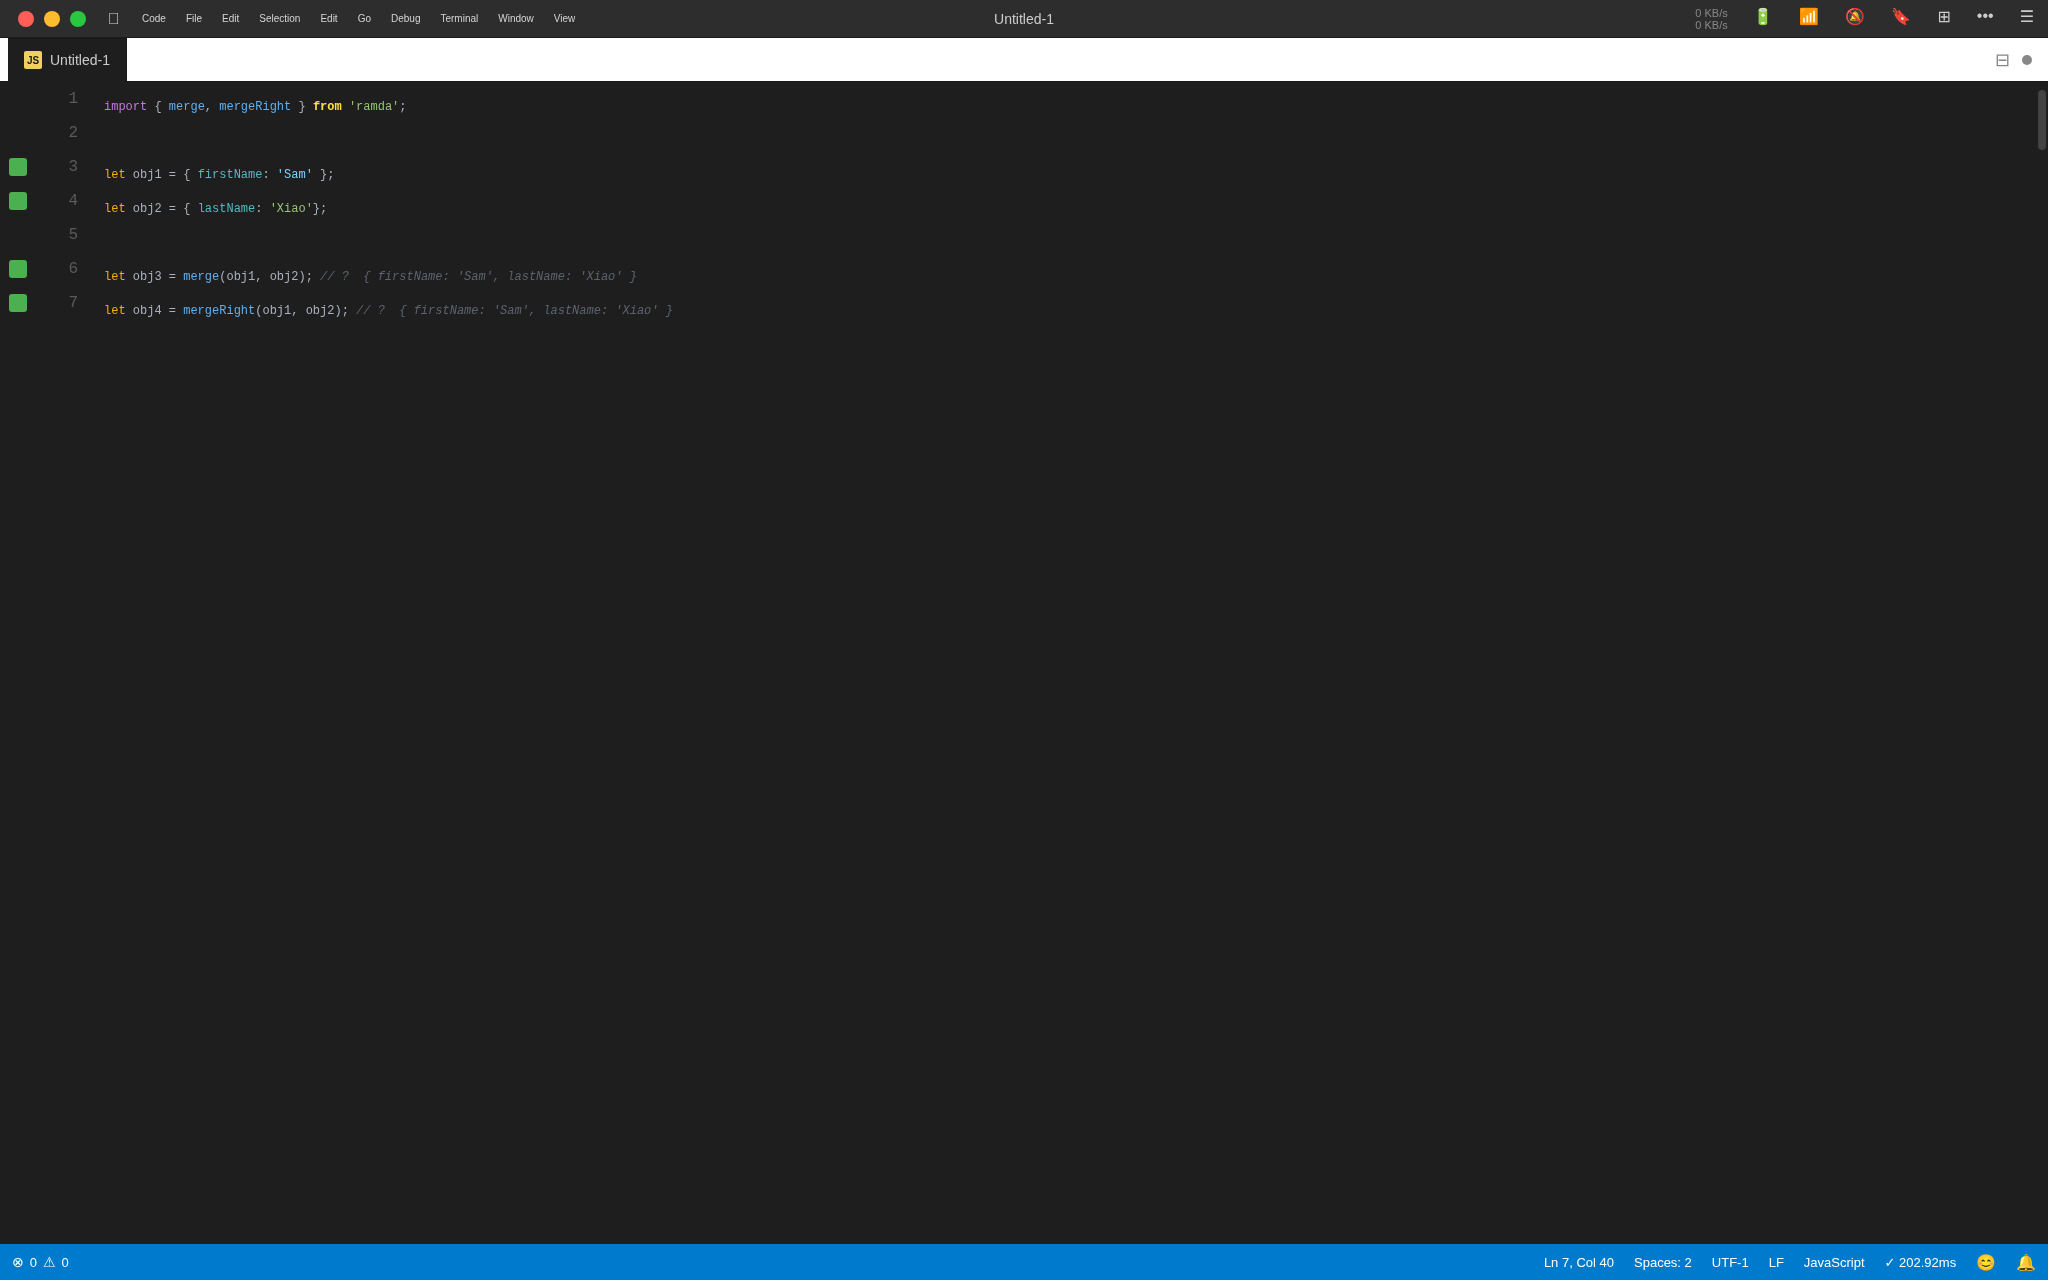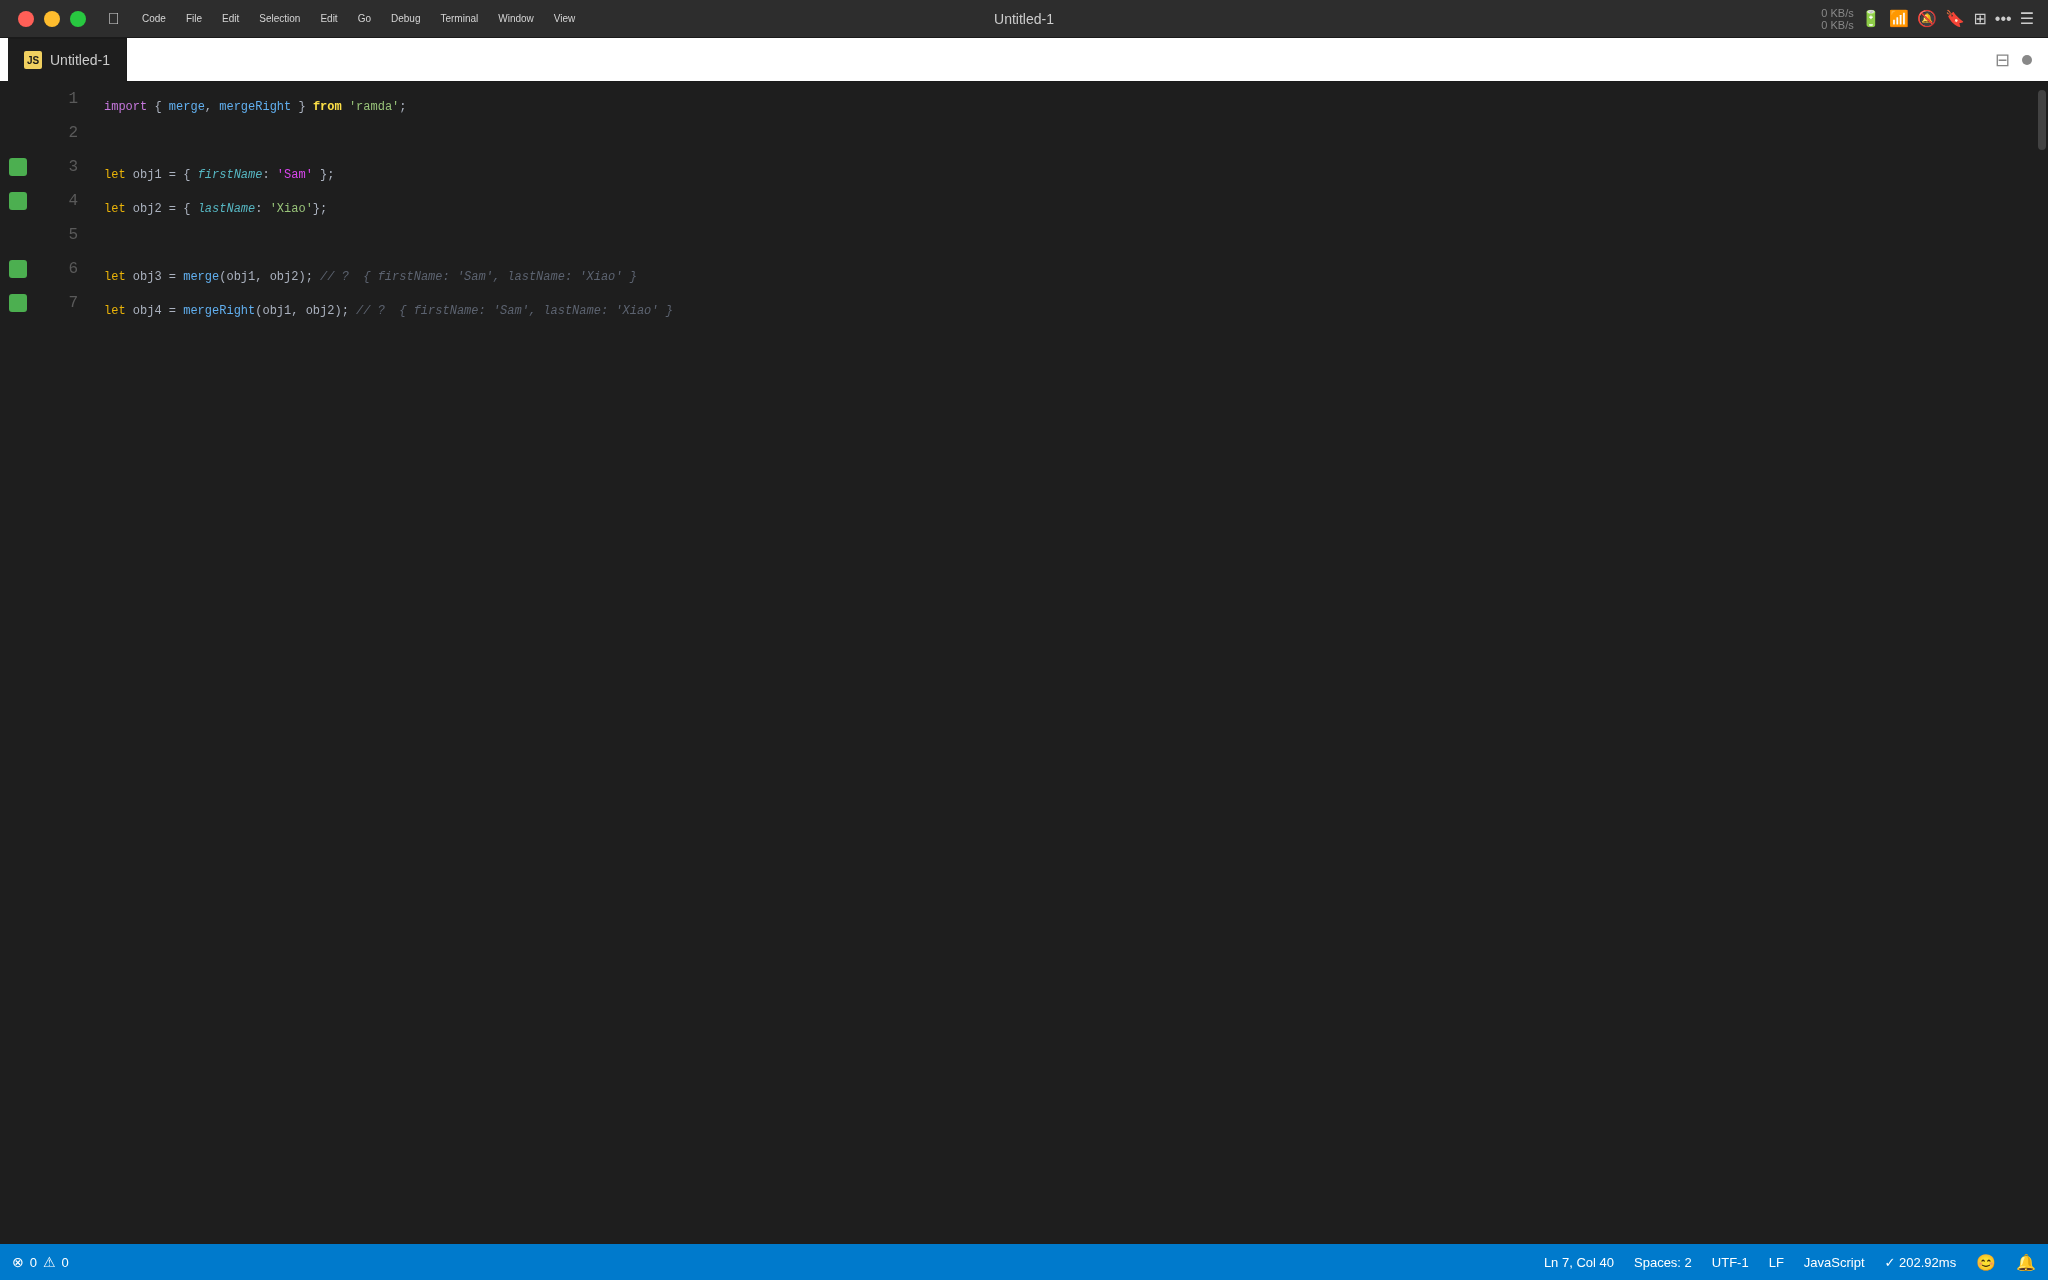--- a/index.html
+++ b/index.html
@@ -62,22 +62,22 @@
       position: absolute;
       left: 50%;
       transform: translateX(-50%);
       color: #cccccc;
       font-size: 14px;
     }
 
     .titlebar-right {
       margin-left: auto;
       display: flex;
-      align-items: center;
-      gap: 8px;
+      align-items: flex-start;
+      gap: 26px;
       padding-right: 14px;
     }
     .titlebar-right-item {
       color: #aaaaaa;
       font-size: 12px;
     }
 
     
     .tab-bar {
       height: 44px;
@@ -224,22 +224,22 @@
       margin-left: auto;
       display: flex;
       align-items: center;
       gap: 20px;
     }
 
     
     .import-kw { color: #c678dd; }
     .merge-fn { color: #61afef; }
     .ramda-str { color: #98c379; }
-    .obj-key { color: #56b6c2; font-style: italic; }
-    .sam-str { color: #d946ef; }
+    .obj-key { color: #56b6c2; }
+    .sam-str { color: #7dd3fc; }
     .xiao-str { color: #98c379; }
     .let-kw { color: #eab308; }
   </style>
 </head>
 <body>
 
 <div class="titlebar">
   <div class="traffic-lights">
     <div class="traffic-light close"></div>
     <div class="traffic-light minimize"></div>

